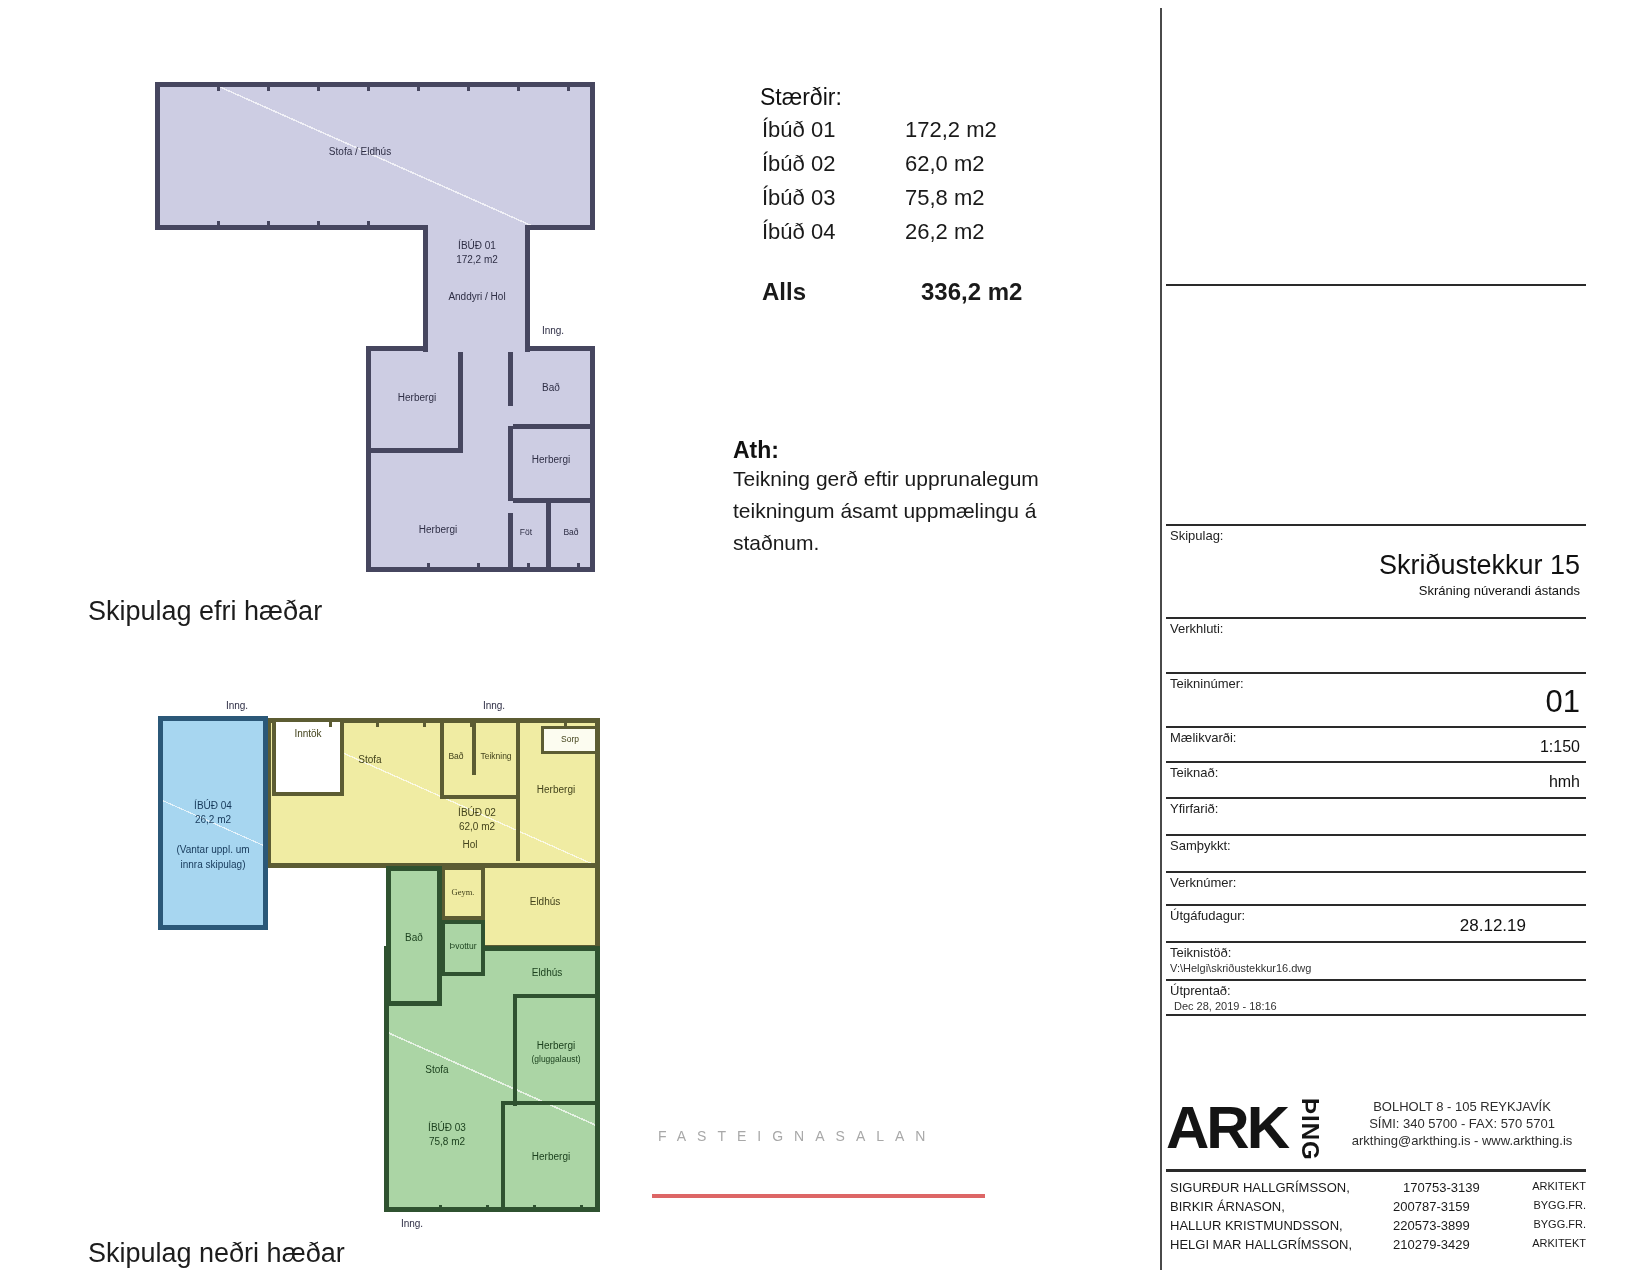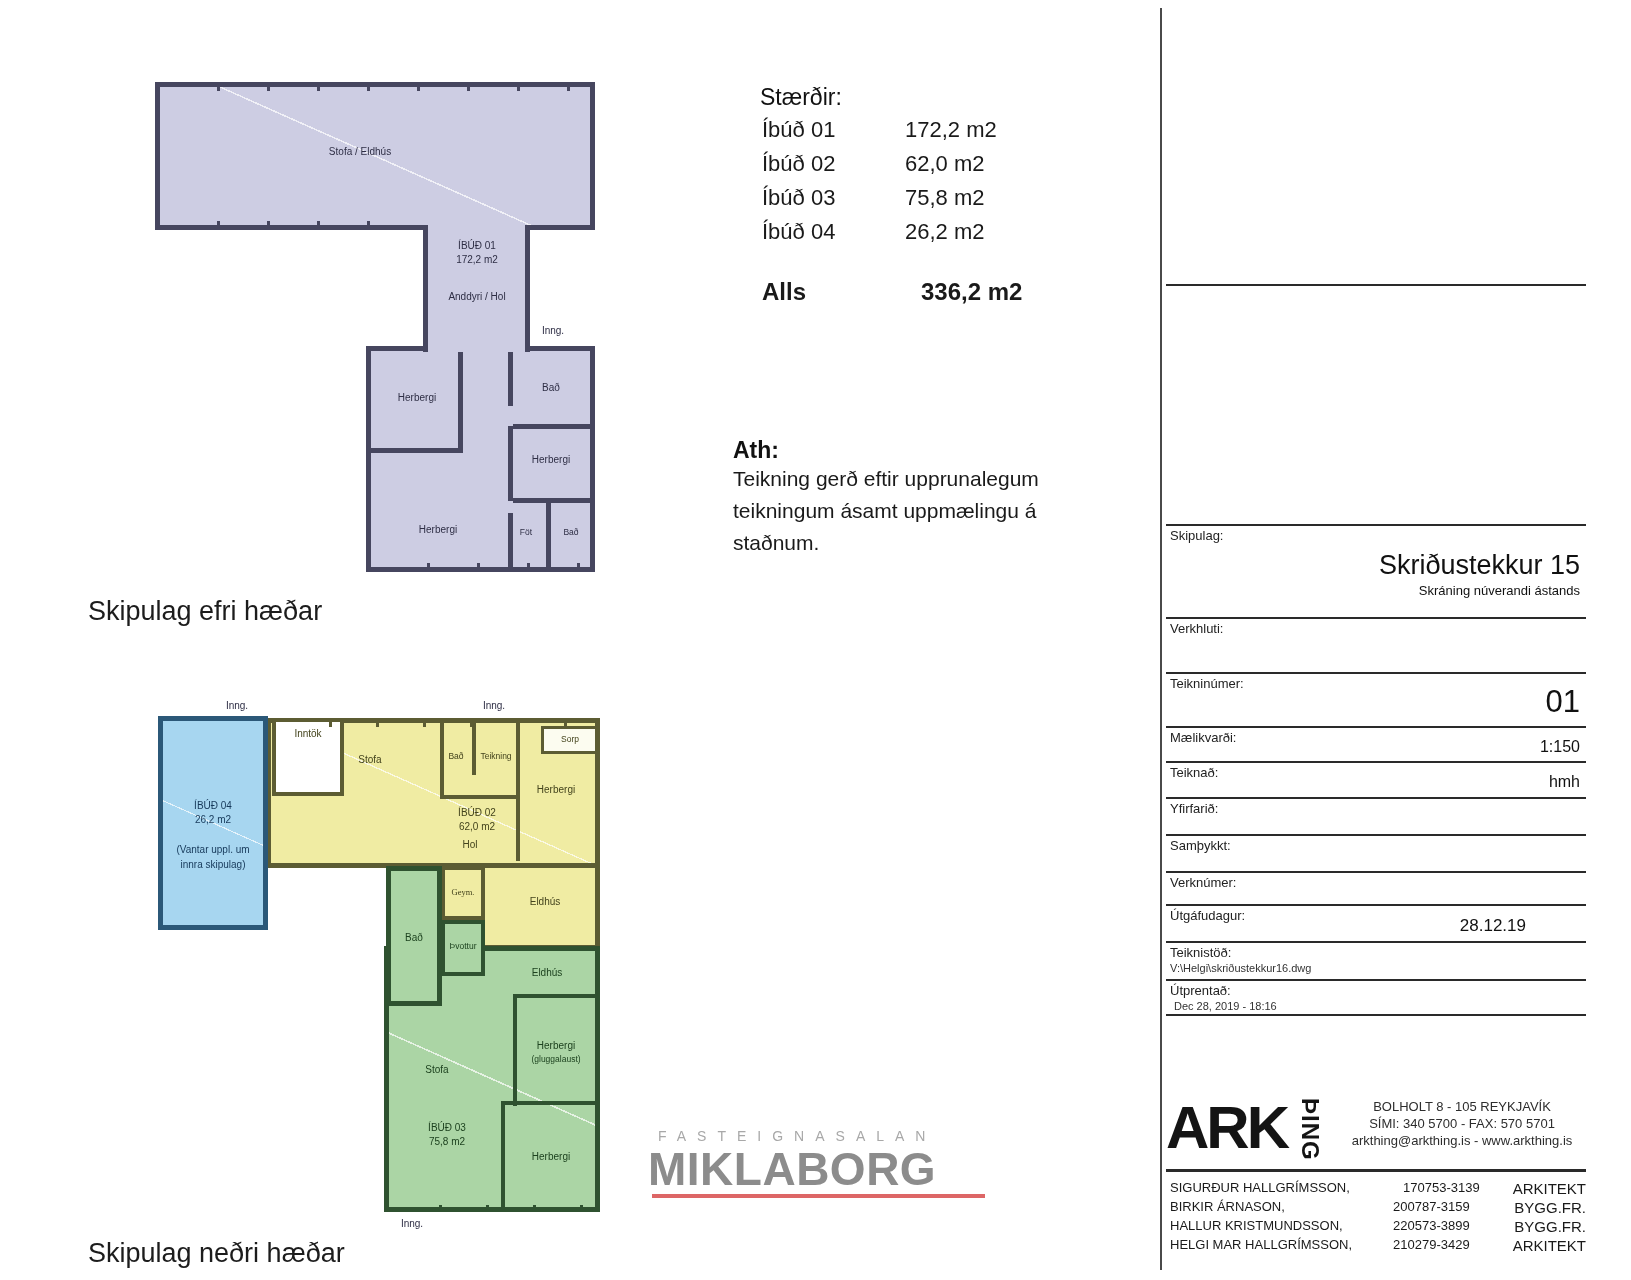--- a/index.html
+++ b/index.html
@@ -38,21 +38,21 @@
   .tb-vline{position:absolute;background:#4a4a4a;width:2px;z-index:2;}
   .tb-hline{position:absolute;background:#2a2a2a;height:2px;z-index:2;}
   .tb-label{position:absolute;font-size:13px;color:#222;}
   .tb-val-r{position:absolute;text-align:right;color:#111;}
   .tb-small{position:absolute;font-size:11px;color:#333;}
   .ark-main{position:absolute;font-size:60px;font-weight:900;letter-spacing:-3px;color:#141414;line-height:1;}
   .ark-sub{position:absolute;writing-mode:vertical-rl;font-size:24px;font-weight:bold;color:#141414;letter-spacing:1px;}
   .ark-addr{position:absolute;font-size:13px;color:#2d2d2d;text-align:center;width:260px;line-height:17px;}
   .staff-name{position:absolute;font-size:13px;color:#1a1a1a;}
   .staff-id{position:absolute;font-size:13px;color:#1a1a1a;}
-  .staff-role{position:absolute;font-size:15px;color:#1a1a1a;text-align:right;width:90px;}
+  .staff-role{position:absolute;font-size:11px;color:#1a1a1a;text-align:right;width:90px;}
 </style>
 </head>
 <body>
 
 <div id="canvas">
 
   <div class="room u-room diag" style="left:155px;top:82px;width:440px;height:148px;"></div>
   <div class="ticks" style="left:170px;top:84px;width:410px;height:7px;"></div>
   <div class="ticks" style="left:170px;top:221px;width:245px;height:7px;"></div>
   <span class="plabel" style="left:360px;top:152px;">Stofa / Eldhús</span>
@@ -154,21 +154,20 @@
   <div class="tbl-cell" style="left:905px;top:219px;">26,2 m2</div>
   <div class="tbl-cell tbl-bold" style="left:762px;top:278px;">Alls</div>
   <div class="tbl-cell tbl-bold" style="left:905px;top:278px;margin-left:16px;">336,2 m2</div>
 
   <div class="note-head" style="left:733px;top:437px;">Ath:</div>
   <div class="note-line" style="left:733px;top:467px;">Teikning gerð eftir upprunalegum</div>
   <div class="note-line" style="left:733px;top:499px;">teikningum ásamt uppmælingu á</div>
   <div class="note-line" style="left:733px;top:531px;">staðnum.</div>
 
   <div class="mb-tag" style="left:658px;top:1128px;">FASTEIGNASALAN</div>
-  <div class="mb-name" style="left:648px;top:1142px;">MIKLABORG</div>
   <div class="mb-line" style="left:652px;top:1194px;width:333px;height:4px;"></div>
 
   <div class="tb-vline" style="left:1160px;top:8px;height:1262px;"></div>
   <div class="tb-hline" style="left:1166px;top:284px;width:420px;"></div>
 
   <div class="tb-hline" style="left:1166px;top:524px;width:420px;"></div>
   <div class="tb-label" style="left:1170px;top:528px;">Skipulag:</div>
   <div class="tb-val-r" style="left:1186px;top:550px;width:394px;font-size:27px;">Skriðustekkur 15</div>
   <div class="tb-val-r" style="left:1186px;top:583px;width:394px;font-size:13px;">Skráning núverandi ástands</div>
 

